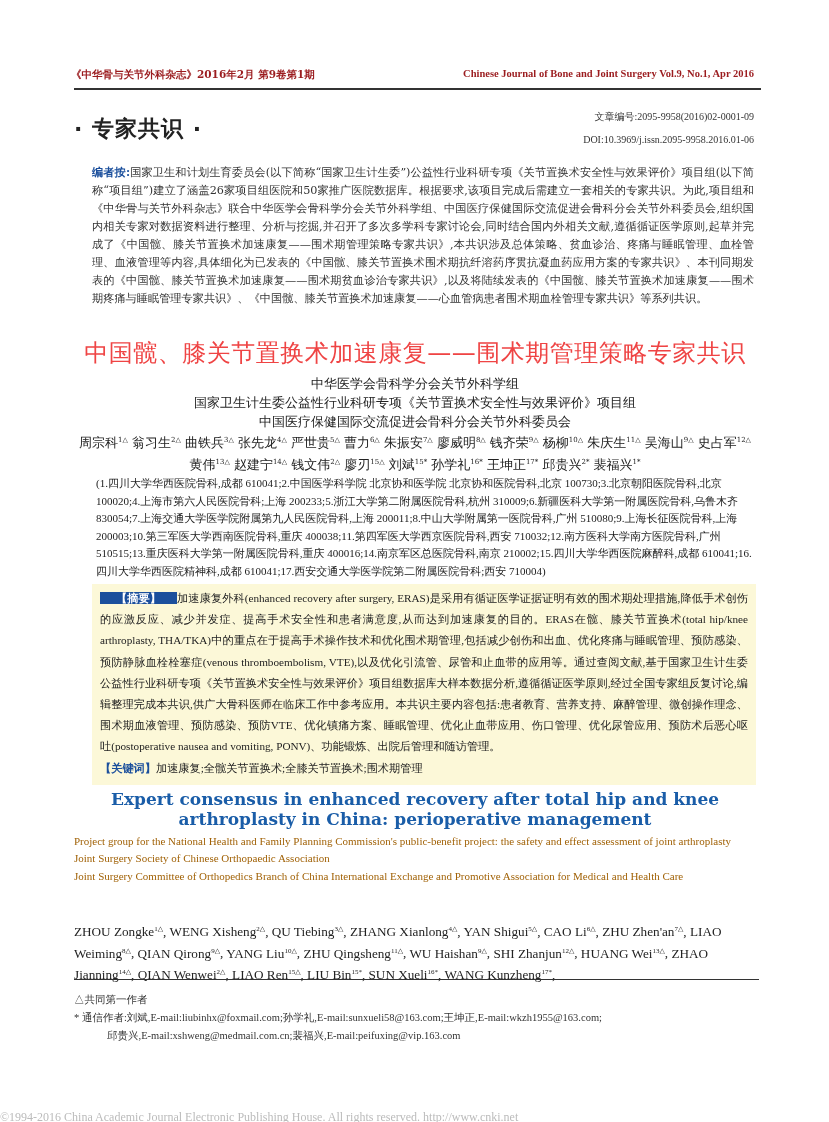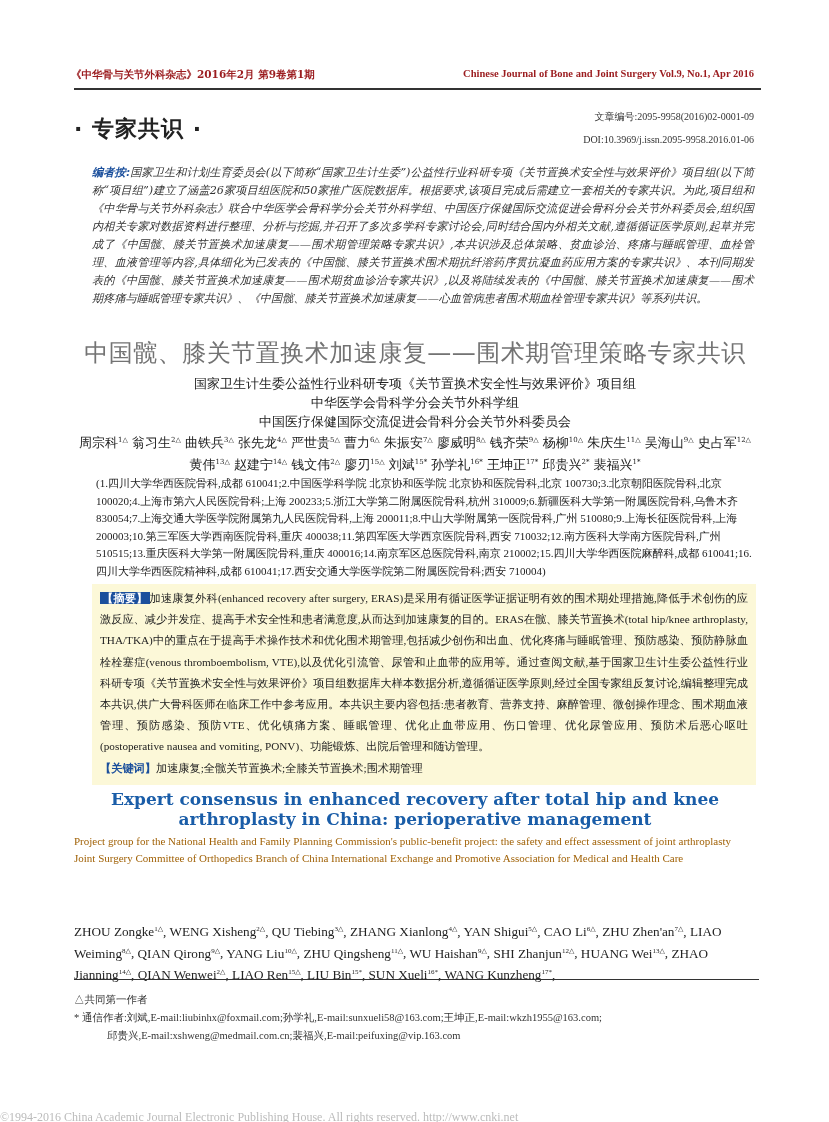--- a/index.html
+++ b/index.html
@@ -9,35 +9,35 @@
   .hdr-left { left: 64px; top: 68px; font-size: 10.5px; font-weight: bold; color: #9b1c1f; margin-left: 7px; }
   .hdr-right { right: 75px; top: 68px; font-size: 10.5px; font-weight: bold; color: #9b1c1f;
                font-family: "Liberation Serif", serif; }
   .hdr-rule { left: 74px; right: 68px; top: 88px; height: 0; border-top: 2px solid #333; }
   .section-tag { left: 74px; top: 114px; font-size: 22px; font-weight: bold; color: #222;
                  font-family: "DejaVu Sans", sans-serif; letter-spacing: 1px; }
   .meta { right: 75px; font-size: 10px; color: #333; font-family: "Liberation Serif", serif; }
   .meta.m1 { top: 110px; }
   .meta.m2 { top: 134px; }
   .note { left: 92px; width: 662px; top: 163px; font-size: 11.2px; line-height: 18px;
-          color: #333; text-align: justify; font-family: "DejaVu Serif", serif; font-style: italic; }
+          color: #333; text-align: justify; font-family: "DejaVu Serif", serif; }
   .note .label { color: #1b4f9c; font-weight: bold; }
   .cn-title { left: 74px; width: 682px; top: 337px; text-align: center; font-size: 24px;
-              color: #737373; font-family: "DejaVu Sans", sans-serif; letter-spacing: 0.5px; }
+              color: #ef4444; font-family: "DejaVu Sans", sans-serif; letter-spacing: 0.5px; }
   .center { left: 74px; width: 682px; text-align: center; }
   .grp { font-size: 13px; line-height: 19px; color: #222; }
   .authors-cn { font-size: 13px; line-height: 19px; color: #222; }
   sup { font-size: 7px; }
   .affil { left: 96px; width: 660px; top: 475px; font-size: 11px; line-height: 17.5px;
            color: #222; font-family: "Liberation Serif", serif; }
   .abstract { left: 92px; width: 664px; top: 584px; background: #fcf8d8;
               padding: 4px 8px 6px 8px; box-sizing: border-box; font-size: 11.2px;
               line-height: 21.2px; color: #222; text-align: justify;
               font-family: "Liberation Serif", serif; }
-  .abstract .label { color: #fff; background: #1b4f9c; font-weight: bold; padding: 0 2px; }
+  .abstract .label { color: #fff; background: #1b4f9c; font-weight: bold; padding: 0 16px; }
   .abstract .kw-label { color: #1b4f9c; font-weight: bold; }
   .en-title { left: 74px; width: 682px; top: 789px; text-align: center; font-size: 17px;
               line-height: 20px; font-weight: bold; color: #1a5da8;
               font-family: "DejaVu Serif", serif; }
   .en-groups { left: 74px; width: 682px; top: 833px; font-size: 11px;
                line-height: 17.3px; color: #a16207; font-family: "Liberation Serif", serif; }
   .en-authors { left: 74px; width: 682px; top: 920px; text-align: left; font-size: 13.2px;
                 line-height: 19px; color: #222; font-family: "Liberation Serif", serif; }
   .foot-rule { left: 74px; width: 685px; top: 979px; border-top: 1px solid #333; height: 0; }
   .footnotes { left: 74px; width: 690px; top: 991px; font-size: 10.5px; line-height: 18px;
@@ -57,42 +57,43 @@
 <div class="abs meta m1">文章编号:2095-9958(2016)02-0001-09</div>
 <div class="abs meta m2">DOI:10.3969/j.issn.2095-9958.2016.01-06</div>
 
 <div class="abs note">
   <span class="label">编者按:</span><span>国家卫生和计划生育委员会(以下简称“国家卫生计生委”)公益性行业科研专项《关节置换术安全性与效果评价》项目组(以下简称“项目组”)建立了涵盖26家项目组医院和50家推广医院数据库。根据要求,该项目完成后需建立一套相关的专家共识。为此,项目组和《中华骨与关节外科杂志》联合中华医学会骨科学分会关节外科学组、中国医疗保健国际交流促进会骨科分会关节外科委员会,组织国内相关专家对数据资料进行整理、分析与挖掘,并召开了多次多学科专家讨论会,同时结合国内外相关文献,遵循循证医学原则,起草并完成了《中国髋、膝关节置换术加速康复——围术期管理策略专家共识》,本共识涉及总体策略、贫血诊治、疼痛与睡眠管理、血栓管理、血液管理等内容,具体细化为已发表的《中国髋、膝关节置换术围术期抗纤溶药序贯抗凝血药应用方案的专家共识》、本刊同期发表的《中国髋、膝关节置换术加速康复——围术期贫血诊治专家共识》,以及将陆续发表的《中国髋、膝关节置换术加速康复——围术期疼痛与睡眠管理专家共识》、《中国髋、膝关节置换术加速康复——心血管病患者围术期血栓管理专家共识》等系列共识。</span>
 </div>
 
 <div class="abs cn-title">中国髋、膝关节置换术加速康复——围术期管理策略专家共识</div>
 
 <div class="abs center grp" style="top:374px;">
+  <div>中华医学会骨科学分会关节外科学组</div>
   <div>国家卫生计生委公益性行业科研专项《关节置换术安全性与效果评价》项目组</div>
-  <div>中华医学会骨科学分会关节外科学组</div>
   <div>中国医疗保健国际交流促进会骨科分会关节外科委员会</div>
 </div>
 
 <div class="abs center authors-cn" style="top:431px;" id="authors-cn"><span>周宗科<sup>1△</sup></span>  <span>翁习生<sup>2△</sup></span>  <span>曲铁兵<sup>3△</sup></span>  <span>张先龙<sup>4△</sup></span>  <span>严世贵<sup>5△</sup></span>  <span>曹力<sup>6△</sup></span>  <span>朱振安<sup>7△</sup></span>  <span>廖威明<sup>8△</sup></span>  <span>钱齐荣<sup>9△</sup></span>  <span>杨柳<sup>10△</sup></span>  <span>朱庆生<sup>11△</sup></span>  <span>吴海山<sup>9△</sup></span>  <span>史占军<sup>12△</sup></span>  <span>黄伟<sup>13△</sup></span>  <span>赵建宁<sup>14△</sup></span>  <span>钱文伟<sup>2△</sup></span>  <span>廖刃<sup>15△</sup></span>  <span>刘斌<sup>15*</sup></span>  <span>孙学礼<sup>16*</sup></span>  <span>王坤正<sup>17*</sup></span>  <span>邱贵兴<sup>2*</sup></span>  <span>裴福兴<sup>1*</sup></span></div>
 
 <div class="abs affil">(1.四川大学华西医院骨科,成都 610041;2.中国医学科学院 北京协和医学院 北京协和医院骨科,北京 100730;3.北京朝阳医院骨科,北京 100020;4.上海市第六人民医院骨科;上海 200233;5.浙江大学第二附属医院骨科,杭州 310009;6.新疆医科大学第一附属医院骨科,乌鲁木齐 830054;7.上海交通大学医学院附属第九人民医院骨科,上海 200011;8.中山大学附属第一医院骨科,广州 510080;9.上海长征医院骨科,上海 200003;10.第三军医大学西南医院骨科,重庆 400038;11.第四军医大学西京医院骨科,西安 710032;12.南方医科大学南方医院骨科,广州 510515;13.重庆医科大学第一附属医院骨科,重庆 400016;14.南京军区总医院骨科,南京 210002;15.四川大学华西医院麻醉科,成都 610041;16.四川大学华西医院精神科,成都 610041;17.西安交通大学医学院第二附属医院骨科;西安 710004)</div>
 
 <div class="abs abstract">
   <div>
     <span class="label">【摘要】</span><span>加速康复外科(enhanced recovery after surgery, ERAS)是采用有循证医学证据证明有效的围术期处理措施,降低手术创伤的应激反应、减少并发症、提高手术安全性和患者满意度,从而达到加速康复的目的。ERAS在髋、膝关节置换术(total hip/knee arthroplasty, THA/TKA)中的重点在于提高手术操作技术和优化围术期管理,包括减少创伤和出血、优化疼痛与睡眠管理、预防感染、预防静脉血栓栓塞症(venous thromboembolism, VTE),以及优化引流管、尿管和止血带的应用等。通过查阅文献,基于国家卫生计生委公益性行业科研专项《关节置换术安全性与效果评价》项目组数据库大样本数据分析,遵循循证医学原则,经过全国专家组反复讨论,编辑整理完成本共识,供广大骨科医师在临床工作中参考应用。本共识主要内容包括:患者教育、营养支持、麻醉管理、微创操作理念、围术期血液管理、预防感染、预防VTE、优化镇痛方案、睡眠管理、优化止血带应用、伤口管理、优化尿管应用、预防术后恶心呕吐(postoperative nausea and vomiting, PONV)、功能锻炼、出院后管理和随访管理。</span>
   </div>
   <div>
     <span class="kw-label">【关键词】</span><span>加速康复;全髋关节置换术;全膝关节置换术;围术期管理</span>
   </div>
 </div>
 
 <div class="abs en-title">Expert consensus in enhanced recovery after total hip and knee arthroplasty in China: perioperative management</div>
 
 <div class="abs en-groups">
   <div>Project group for the National Health and Family Planning Commission's public-benefit project: the safety and effect assessment of joint arthroplasty</div>
+  <div>Joint Surgery Society of Chinese Orthopaedic Association</div>
   <div>Joint Surgery Committee of Orthopedics Branch of China International Exchange and Promotive Association for Medical and Health Care</div>
 </div>
 
 <div class="abs en-authors" id="authors-en"><span>ZHOU Zongke<sup>1△</sup></span>, <span>WENG Xisheng<sup>2△</sup></span>, <span>QU Tiebing<sup>3△</sup></span>, <span>ZHANG Xianlong<sup>4△</sup></span>, <span>YAN Shigui<sup>5△</sup></span>, <span>CAO Li<sup>6△</sup></span>, <span>ZHU Zhen'an<sup>7△</sup></span>, <span>LIAO Weiming<sup>8△</sup></span>, <span>QIAN Qirong<sup>9△</sup></span>, <span>YANG Liu<sup>10△</sup></span>, <span>ZHU Qingsheng<sup>11△</sup></span>, <span>WU Haishan<sup>9△</sup></span>, <span>SHI Zhanjun<sup>12△</sup></span>, <span>HUANG Wei<sup>13△</sup></span>, <span>ZHAO Jianning<sup>14△</sup></span>, <span>QIAN Wenwei<sup>2△</sup></span>, <span>LIAO Ren<sup>15△</sup></span>, <span>LIU Bin<sup>15*</sup></span>, <span>SUN Xueli<sup>16*</sup></span>, <span>WANG Kunzheng<sup>17*</sup></span>,</div>
 
 <div class="abs foot-rule"></div>
 <div class="abs footnotes">
   <div>△共同第一作者</div>
   <div>* 通信作者:刘斌,E-mail:liubinhx@foxmail.com;孙学礼,E-mail:sunxueli58@163.com;王坤正,E-mail:wkzh1955@163.com;</div>
   <div class="indent">邱贵兴,E-mail:xshweng@medmail.com.cn;裴福兴,E-mail:peifuxing@vip.163.com</div>

